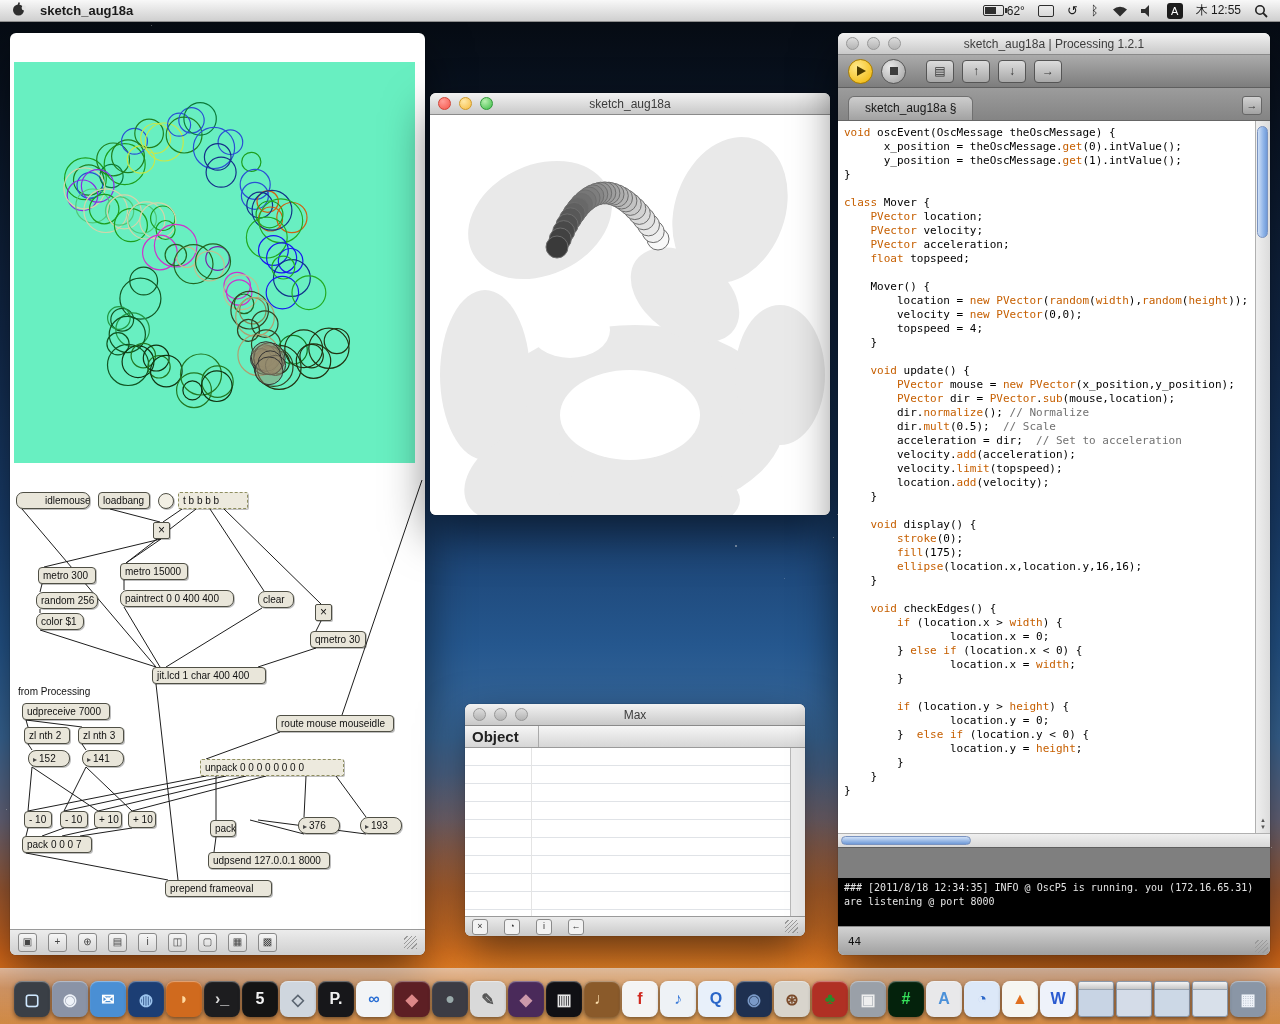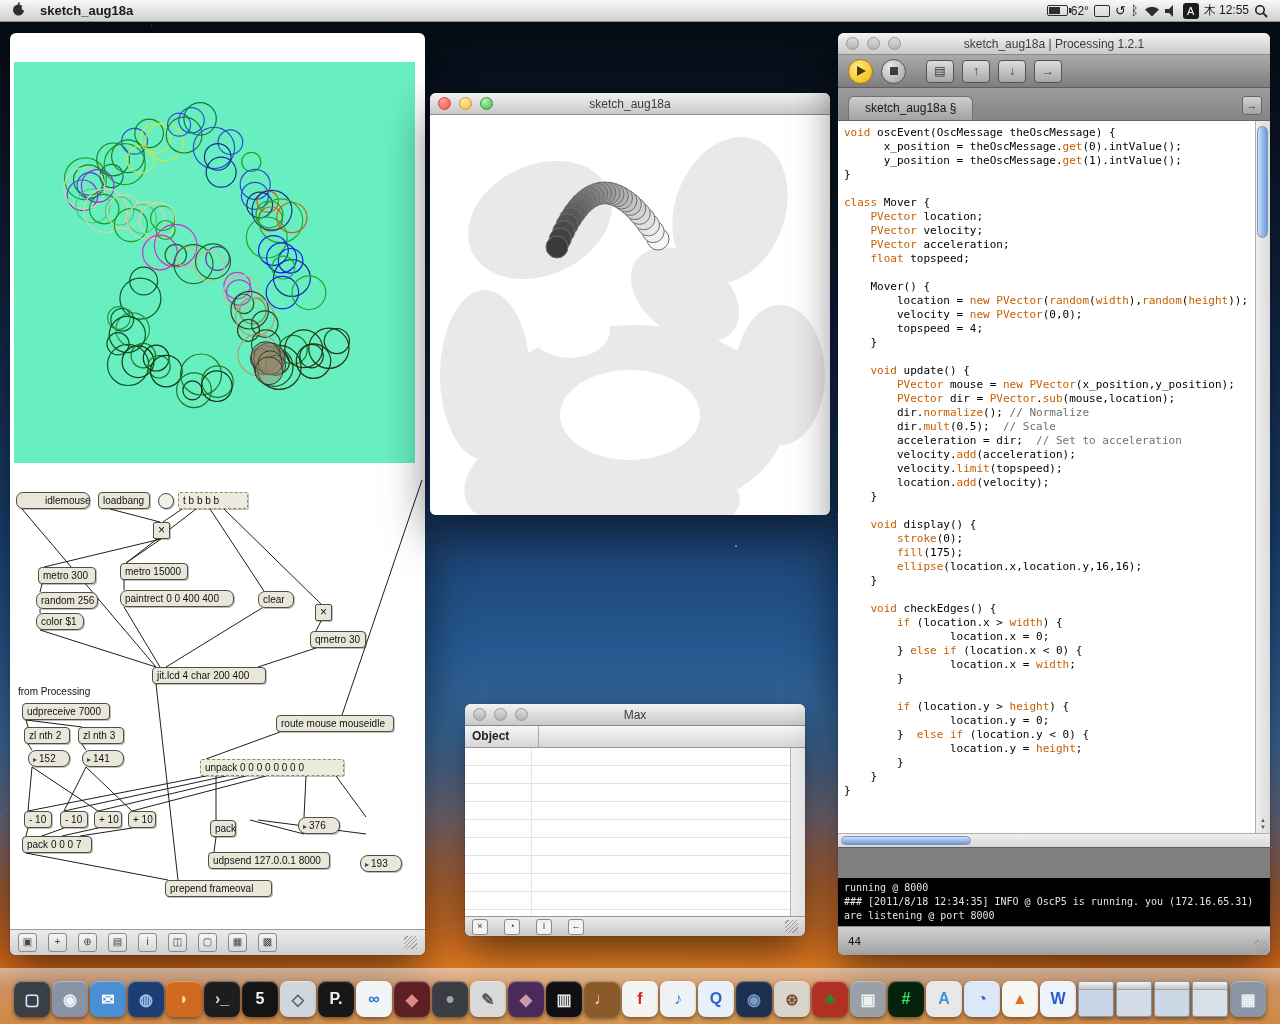--- a/index.html
+++ b/index.html
@@ -12,21 +12,21 @@
     background:radial-gradient(ellipse 70% 90% at 50% 105%,rgba(255,170,60,.55),rgba(255,120,20,.18) 55%,transparent 75%);}
   .star{position:absolute;background:#fff;border-radius:50%;}
 
   
   .menubar{position:absolute;top:0;left:0;right:0;height:22px;z-index:60;
     background:linear-gradient(#f8f8f8,#cfcfcf);border-bottom:1px solid #8e8e8e;
     display:flex;justify-content:space-between;align-items:center;padding:0 12px;
     font-size:13px;color:#1a1a1a;box-sizing:border-box;}
   .mb-left{display:flex;gap:14px;align-items:center;}
   .mb-app{font-weight:bold;}
-  .mb-right{display:flex;gap:5px;align-items:center;font-size:12px;}
+  .mb-right{display:flex;gap:13px;align-items:center;font-size:12px;}
   .mb-item{display:inline-flex;align-items:center;gap:3px;}
   .inputA{display:inline-block;width:16px;height:16px;background:#1c1c1c;color:#fff;border-radius:3px;text-align:center;line-height:16px;font-size:11px;}
   .batt{display:inline-block;width:19px;height:9px;border:1px solid #2e2e2e;border-radius:2px;position:relative;}
   .batt::after{content:'';position:absolute;right:-4px;top:2px;width:2px;height:5px;background:#2e2e2e;}
   .batt-level{position:absolute;left:1px;top:1px;bottom:1px;width:60%;background:#2e2e2e;}
   .disp-icon{display:inline-block;width:14px;height:10px;border:1.5px solid #2e2e2e;border-radius:2px;}
   .mb-glyph{font-size:13px;color:#1c1c1c;}
 
   
   .window{position:absolute;border-radius:6px;overflow:hidden;background:#ececec;
@@ -68,21 +68,21 @@
     background:linear-gradient(#f6f6f6,#d6d6d6);font-size:10px;line-height:16px;text-align:center;color:#454545;}
 
   
   .win-sketch{left:430px;top:93px;width:400px;height:422px;z-index:20;}
   .sketch-canvas{position:absolute;top:22px;left:0;width:400px;height:400px;background:#fff;}
 
   
   .win-max{left:465px;top:704px;width:340px;height:232px;background:#fff;z-index:30;}
   .max-header{position:absolute;top:22px;left:0;right:0;height:22px;display:flex;
     background:linear-gradient(#f6f6f6,#d6d6d6);border-bottom:1px solid #9a9a9a;box-sizing:border-box;}
-  .max-col{font-size:12px;font-weight:bold;line-height:21px;padding-left:7px;color:#222;}
+  .max-col{font-size:15px;font-weight:bold;line-height:21px;padding-left:7px;color:#222;}
   .max-col.obj{width:66px;border-right:1px solid #aaa;}
   .max-col.msg{flex:1;}
   .max-rows{position:absolute;top:44px;left:0;right:14px;bottom:20px;
     background:repeating-linear-gradient(180deg,#ffffff 0px,#ffffff 17px,#e0e3e7 17px,#e0e3e7 18px);}
   .max-rows-divider{position:absolute;top:44px;left:66px;width:1px;bottom:20px;background:#e4e4e4;}
   .max-scroll{position:absolute;top:44px;right:0;width:14px;bottom:20px;background:#ebebeb;border-left:1px solid #b8b8b8;}
   .max-bottom{position:absolute;bottom:0;left:0;right:0;height:20px;
     background:linear-gradient(#ebebeb,#c9c9c9);border-top:1px solid #9a9a9a;
     display:flex;gap:16px;align-items:center;padding:0 7px;box-sizing:border-box;}
   .max-tool{width:14px;height:14px;border:1px solid #8a8a8a;border-radius:3px;background:#f2f2f2;
@@ -536,37 +536,37 @@
       <div class="pobj dashed" style="left: 168px; top: 459px; width: 70px;">t b b b b</div>
       <div class="pobj toggle" style="left: 143px; top: 489px;">×</div>
       <div class="pobj object" style="left: 28px; top: 534px; width: 58px;">metro 300</div>
       <div class="pobj object" style="left: 110px; top: 530px; width: 68px;">metro 15000</div>
       <div class="pobj message" style="left: 26px; top: 559px; width: 62px;">random 256</div>
       <div class="pobj message" style="left: 110px; top: 557px; width: 114px;">paintrect 0 0 400 400</div>
       <div class="pobj message" style="left: 248px; top: 558px; width: 36px;">clear</div>
       <div class="pobj message" style="left: 26px; top: 580px; width: 48px;">color $1</div>
       <div class="pobj toggle" style="left: 305px; top: 571px;">×</div>
       <div class="pobj object" style="left: 300px; top: 598px; width: 56px;">qmetro 30</div>
-      <div class="pobj object" style="left: 142px; top: 634px; width: 114px;">jit.lcd 4 char 200 400</div>
+      <div class="pobj object" style="left: 142px; top: 634px; width: 114px;">jit.lcd 1 char 400 400</div>
       <div class="pobj comment" style="left: 4px; top: 651px; width: 84px;">from Processing</div>
       <div class="pobj object" style="left: 12px; top: 670px; width: 88px;">udpreceive 7000</div>
       <div class="pobj object" style="left: 14px; top: 694px; width: 46px;">zl nth 2</div>
       <div class="pobj object" style="left: 68px; top: 694px; width: 46px;">zl nth 3</div>
       <div class="pobj number" style="left: 18px; top: 717px; width: 42px;"><span class="tri">▸</span>152</div>
       <div class="pobj number" style="left: 72px; top: 717px; width: 42px;"><span class="tri">▸</span>141</div>
       <div class="pobj object" style="left: 266px; top: 682px; width: 118px;">route mouse mouseidle</div>
       <div class="pobj dashed" style="left: 190px; top: 726px; width: 144px;">unpack 0 0 0 0 0 0 0 0</div>
       <div class="pobj object" style="left: 14px; top: 778px; width: 28px;">- 10</div>
       <div class="pobj object" style="left: 50px; top: 778px; width: 28px;">- 10</div>
       <div class="pobj object" style="left: 84px; top: 778px; width: 28px;">+ 10</div>
       <div class="pobj object" style="left: 118px; top: 778px; width: 28px;">+ 10</div>
       <div class="pobj object" style="left: 12px; top: 803px; width: 70px;">pack 0 0 0 7</div>
       <div class="pobj object" style="left: 200px; top: 787px; width: 26px;">pack 0 0</div>
       <div class="pobj number" style="left: 288px; top: 784px; width: 42px;"><span class="tri">▸</span>376</div>
-      <div class="pobj number" style="left: 350px; top: 784px; width: 42px; margin-top: 38px;"><span class="tri">▸</span>193</div>
+      <div class="pobj number" style="left: 350px; top: 784px; width: 42px;"><span class="tri">▸</span>193</div>
       <div class="pobj object" style="left: 198px; top: 819px; width: 122px;">udpsend 127.0.0.1 8000</div>
       <div class="pobj object" style="left: 155px; top: 847px; width: 107px;">prepend frameoval</div>
     </div>
   <div class="patch-toolbar">
     <span id="patch-tools">
         <span class="ptool">▣</span>
         <span class="ptool">+</span>
         <span class="ptool">⊕</span>
         <span class="ptool">▤</span>
         <span class="ptool">i</span>
@@ -692,21 +692,20 @@
   </div>
   <div class="p-vscroll">
     <div class="p-vthumb"></div>
     <div class="p-varrows">▲<br>▼</div>
   </div>
   <div class="p-hscroll">
     <div class="p-hthumb"></div>
   </div>
   <div class="p-msg"></div>
   <div class="p-console" id="p-console">
-      <div>running @ 8000</div>
       <div>### [2011/8/18 12:34:35] INFO @ OscP5 is running. you (172.16.65.31)</div>
       <div>are listening @ port 8000</div>
     </div>
   <div class="p-status">
     <span>44</span>
     <span class="grip"></span>
   </div>
 </div>
 
 <div class="dock">

